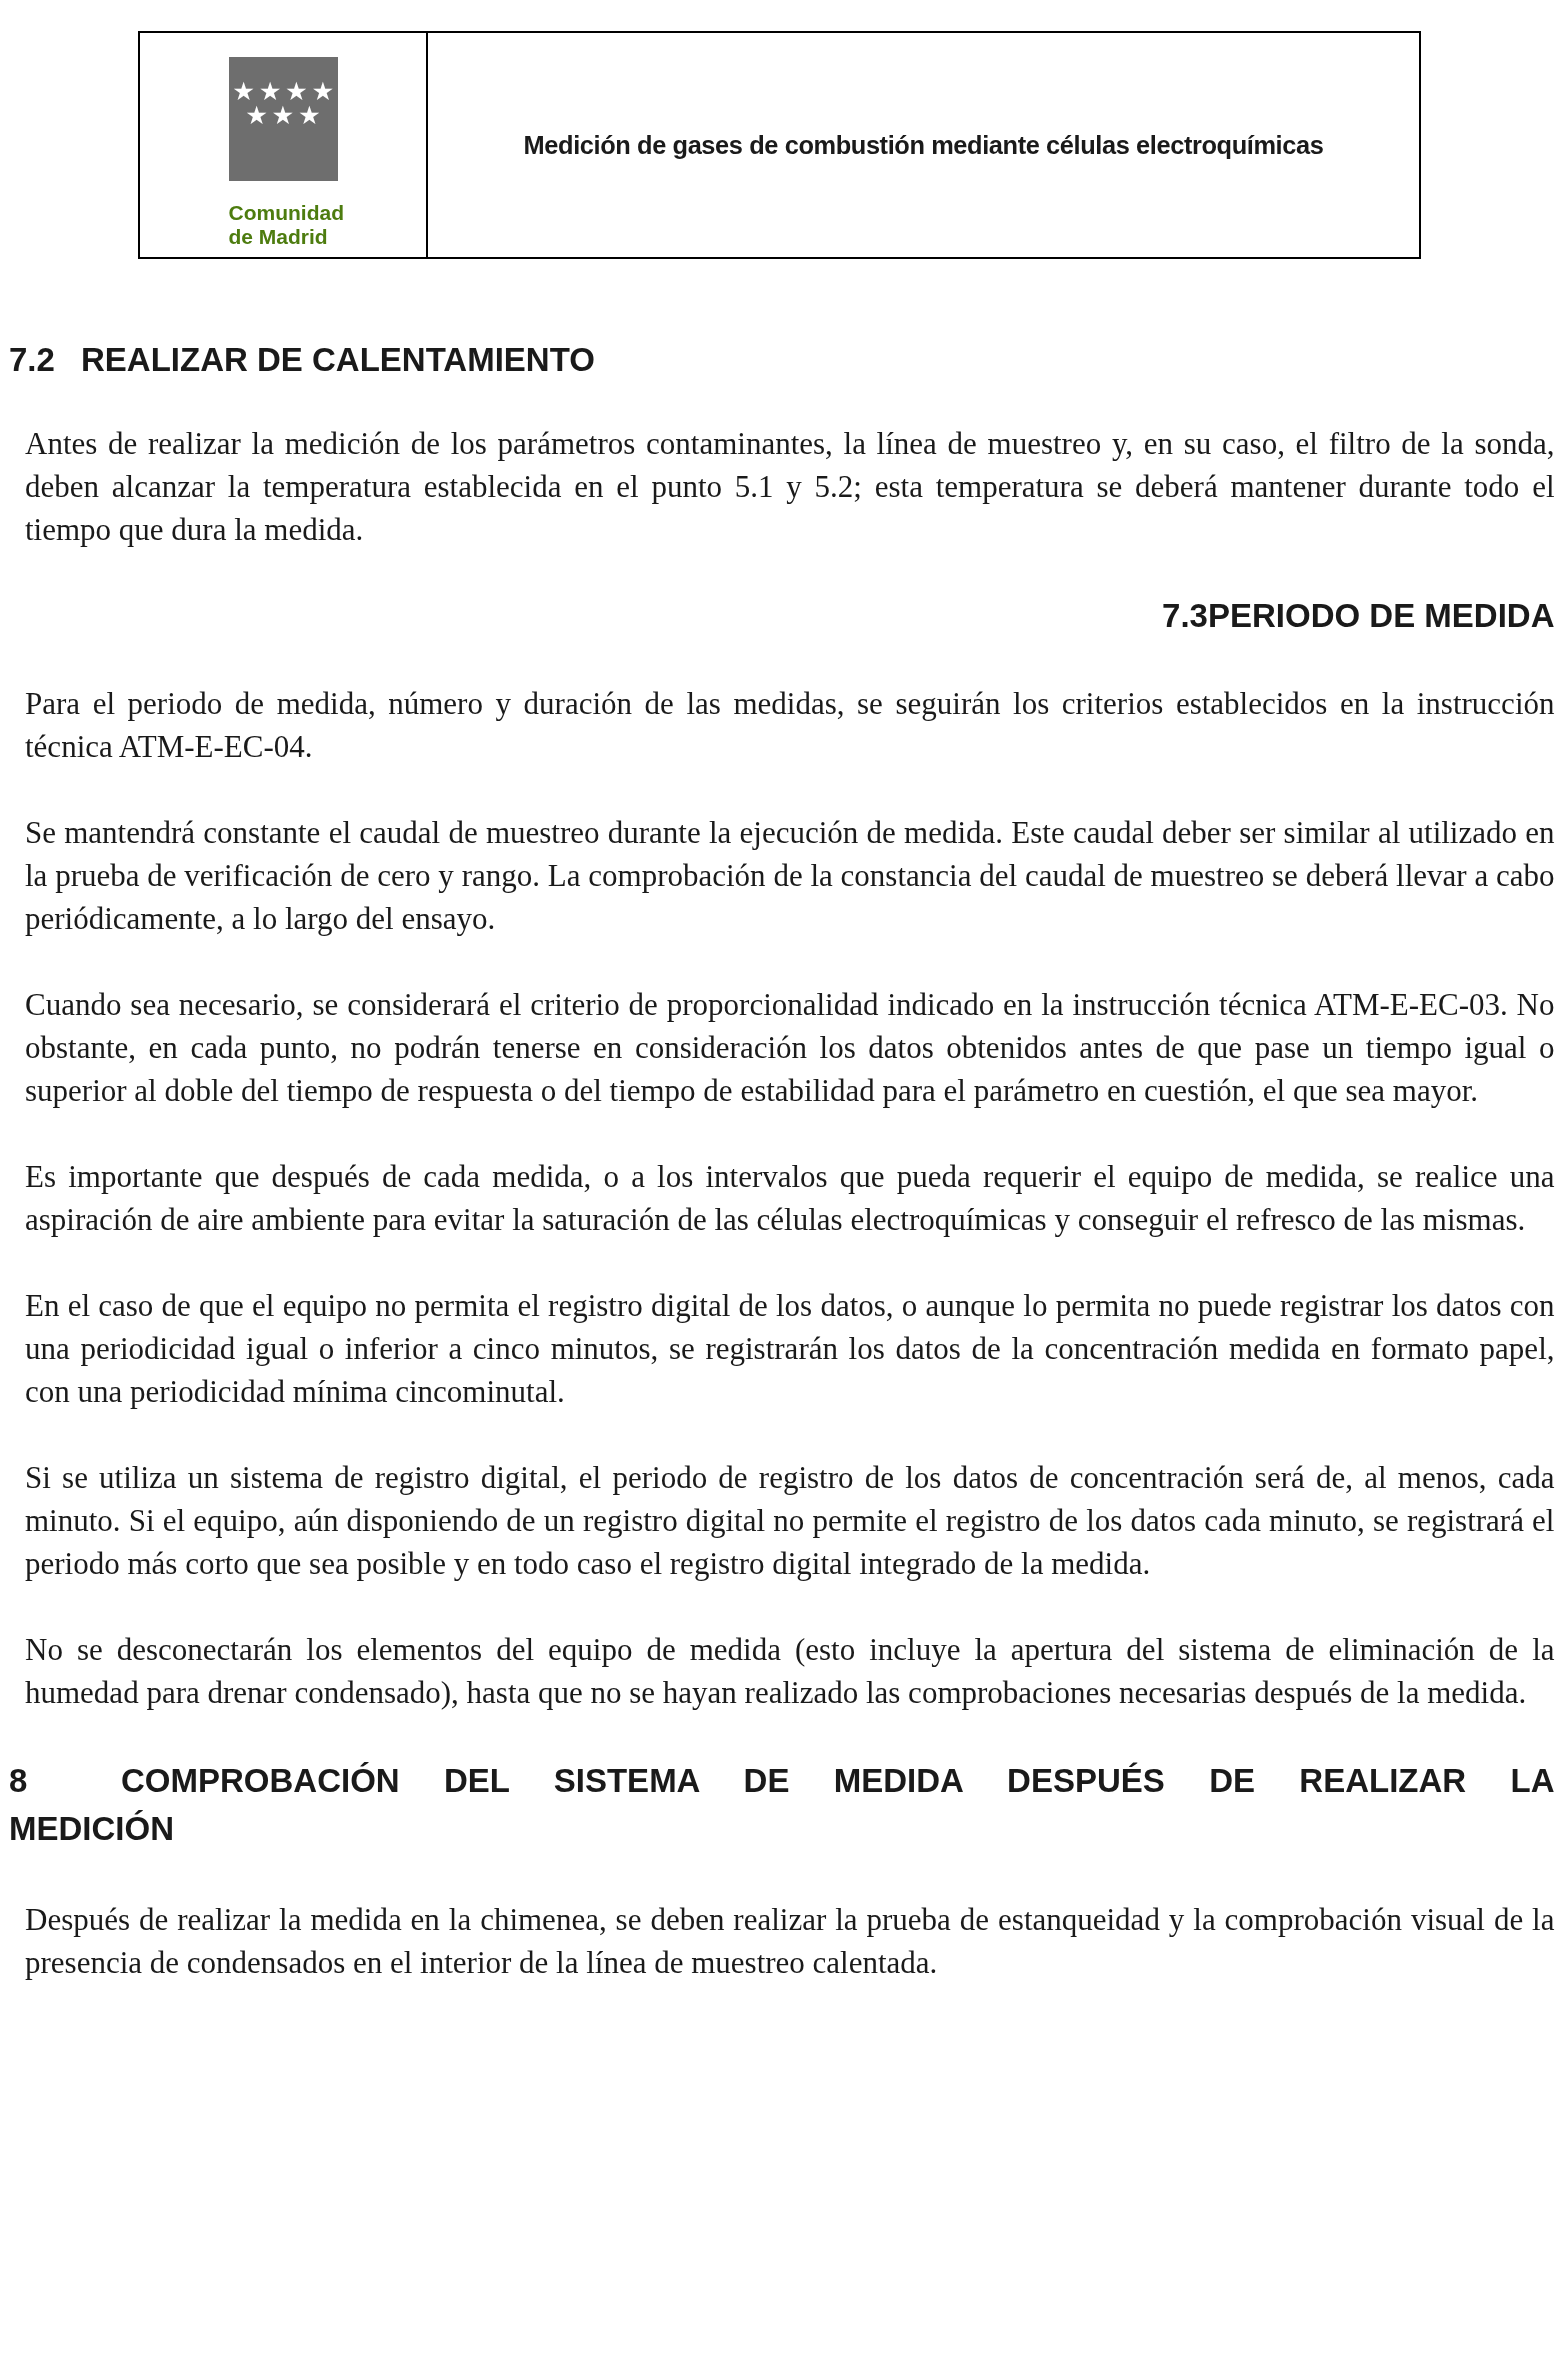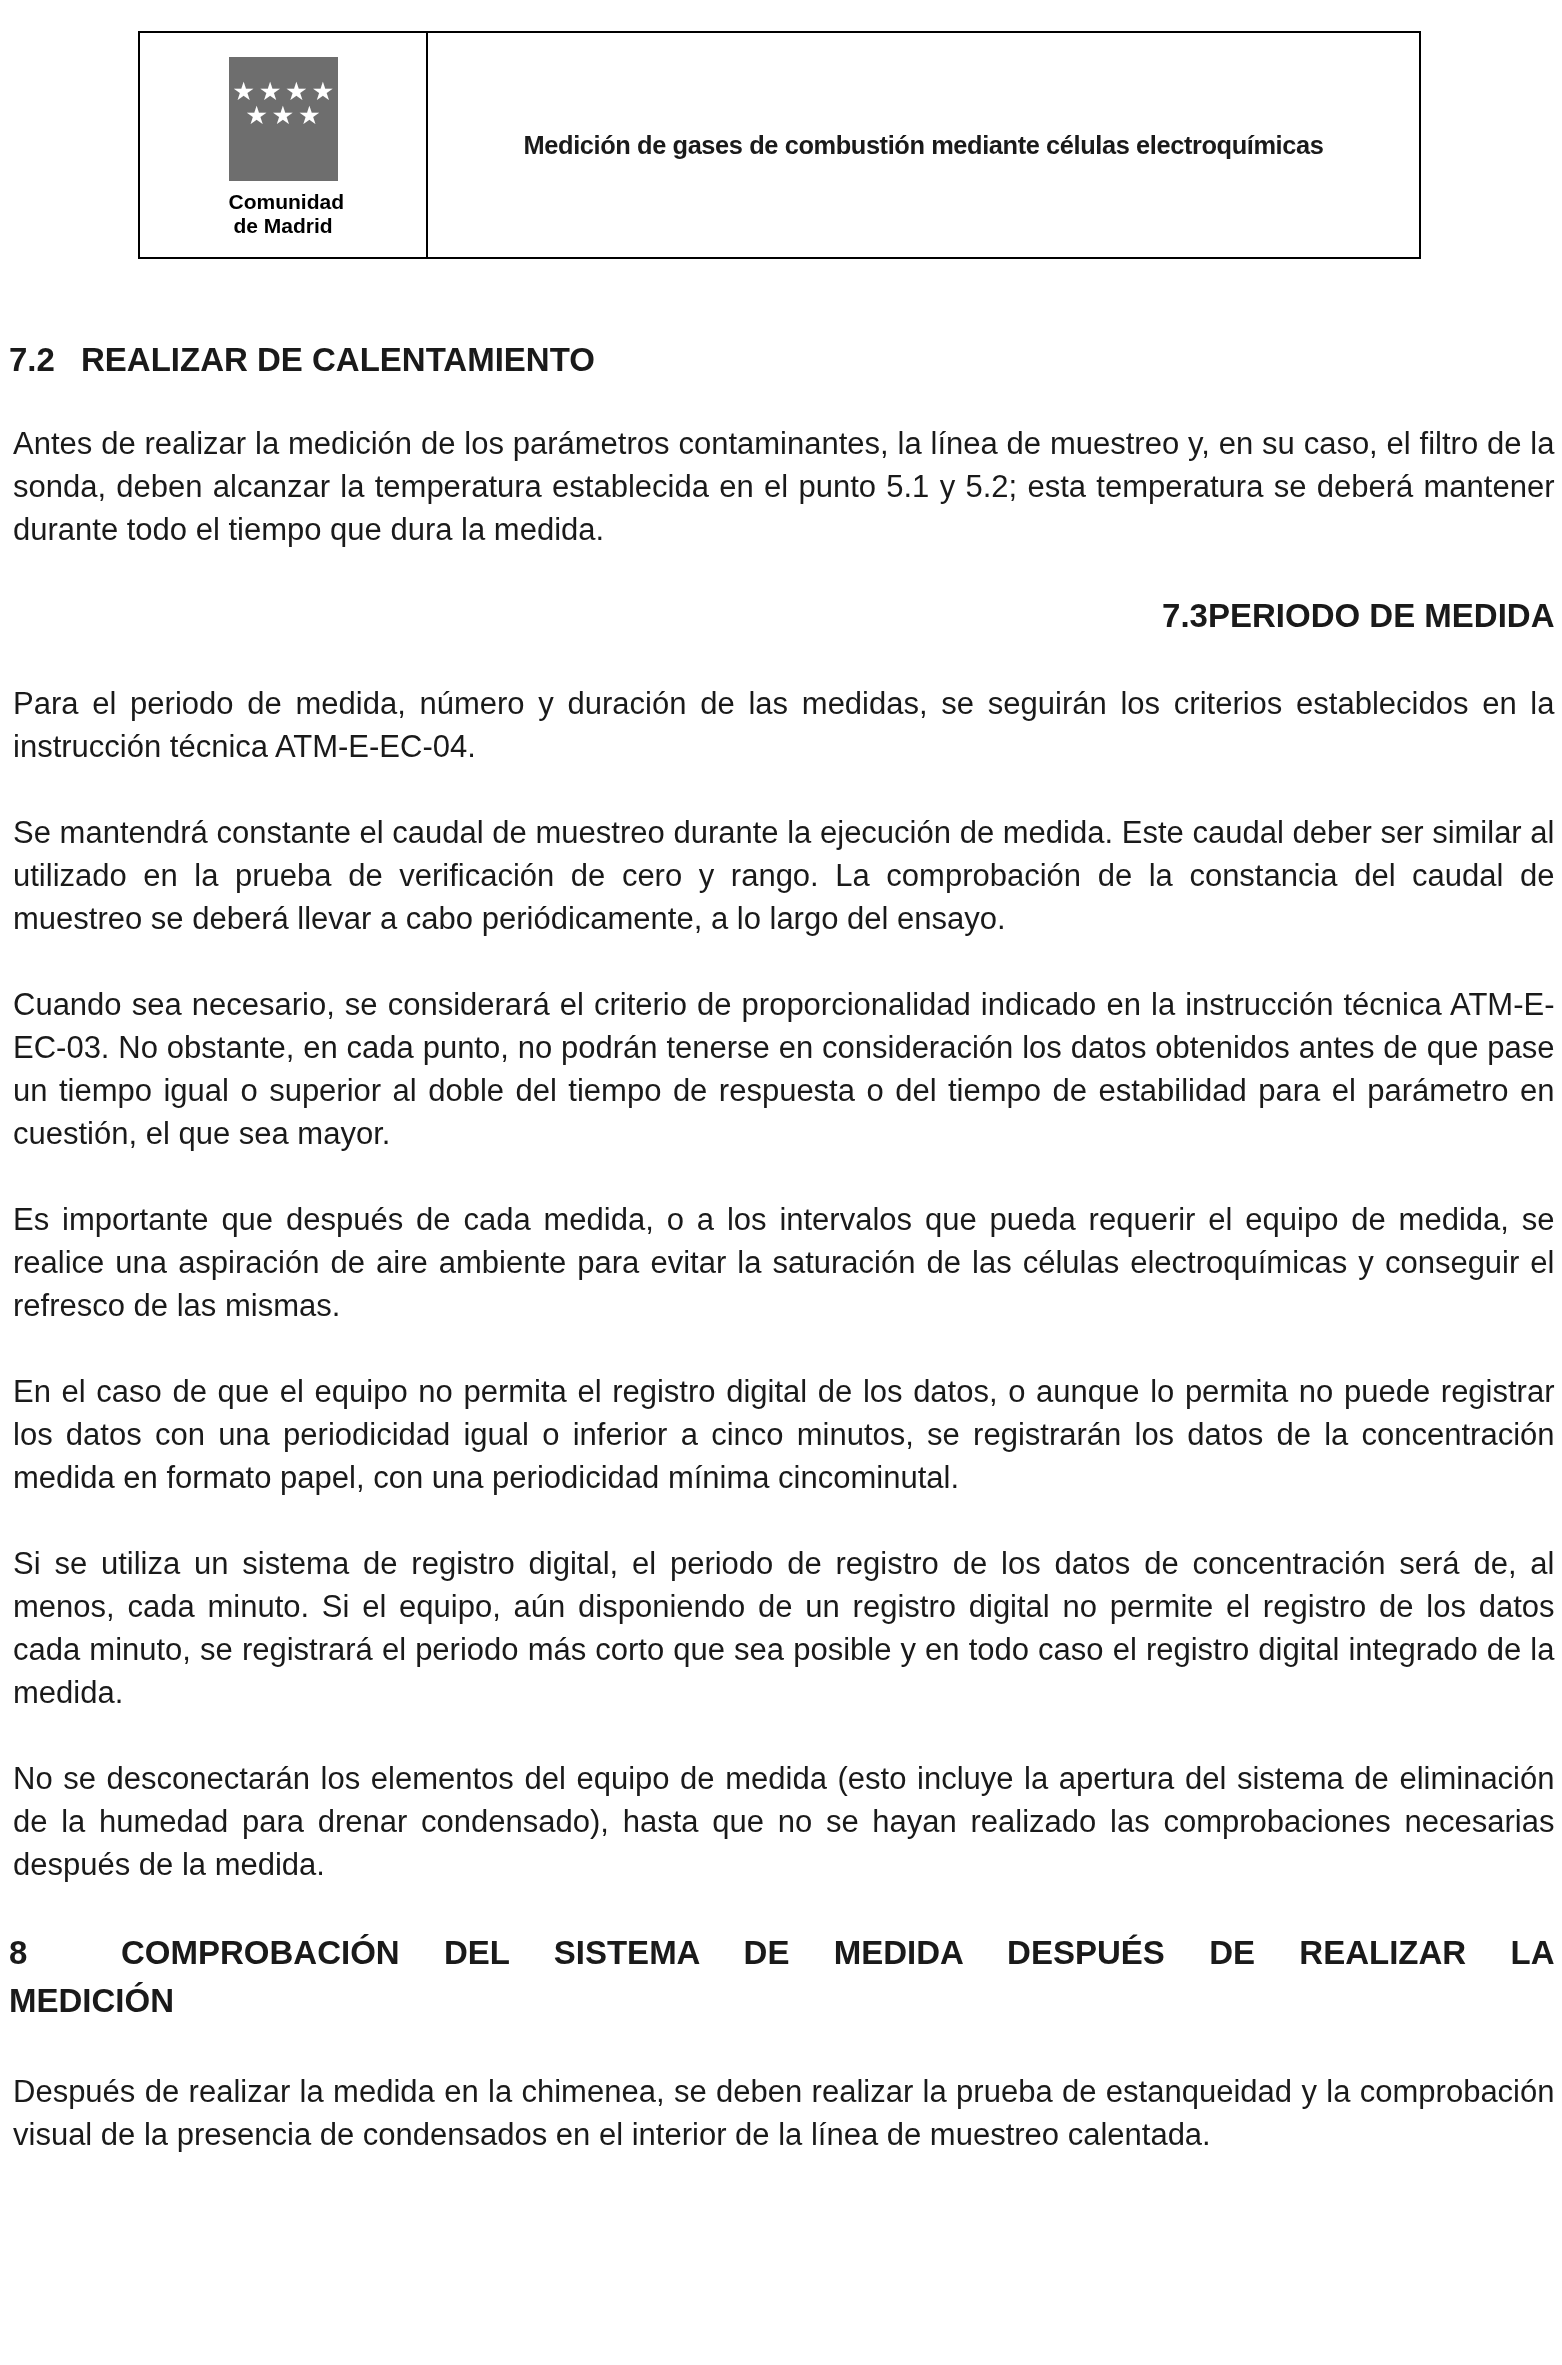--- a/index.html
+++ b/index.html
@@ -42,45 +42,46 @@
   .stars-row{
     color:#fff;
     font-size:25.4px;
     line-height:27px;
     letter-spacing:3.7px;
     text-indent:3.7px; 
   }
   .stars-row.r1{padding-top:21px;}
   .stars-row.r2{margin-top:-3px;}
   .logo-name{
-    margin-top:9px;
+    margin-top:20px;
     font-weight:bold;
     font-size:21px;
     line-height:24px;
-    color:#000000;
-    text-align:center;
+    color:#4d7c0f;
+    text-align:left;
   }
   .header-right{
     flex:1;
     display:flex;
     align-items:center;
     justify-content:center;
   }
   .doc-title{
     font-weight:bold;
     font-size:25.4px;
     letter-spacing:-0.4px;
     text-align:right;
   }
 
   
   .content{font-size:31px;line-height:43px;}
   .content p{
-    margin:0 0 43px 4px;
+    margin:0 0 43px 16px;
     text-align:justify;
+    font-family:Liberation Serif, serif;
   }
   .sec-heading{
     font-weight:bold;
     font-size:33px;
     line-height:43px;
     white-space:nowrap;
   }
   .hnum{display:inline-block;}
   .hnum-72{width:72px;}
   .hnum-73{width:112px;}

